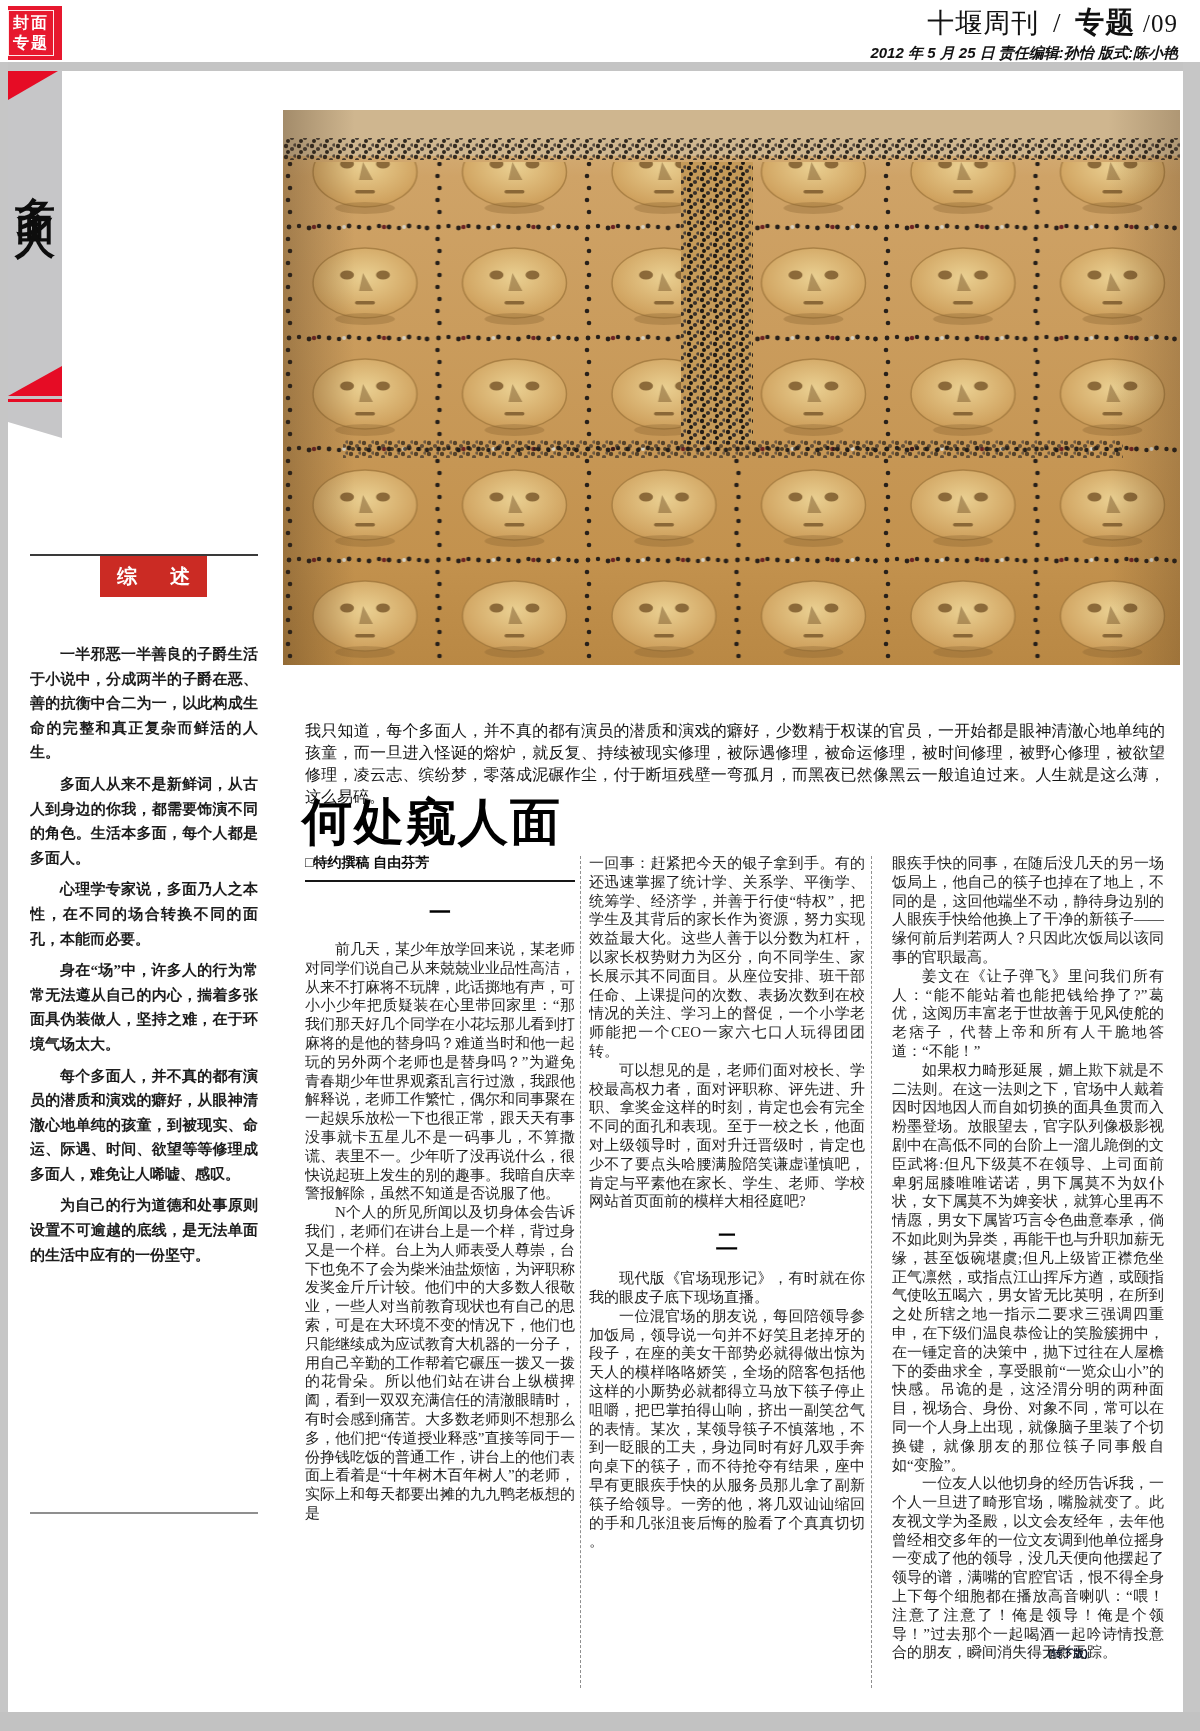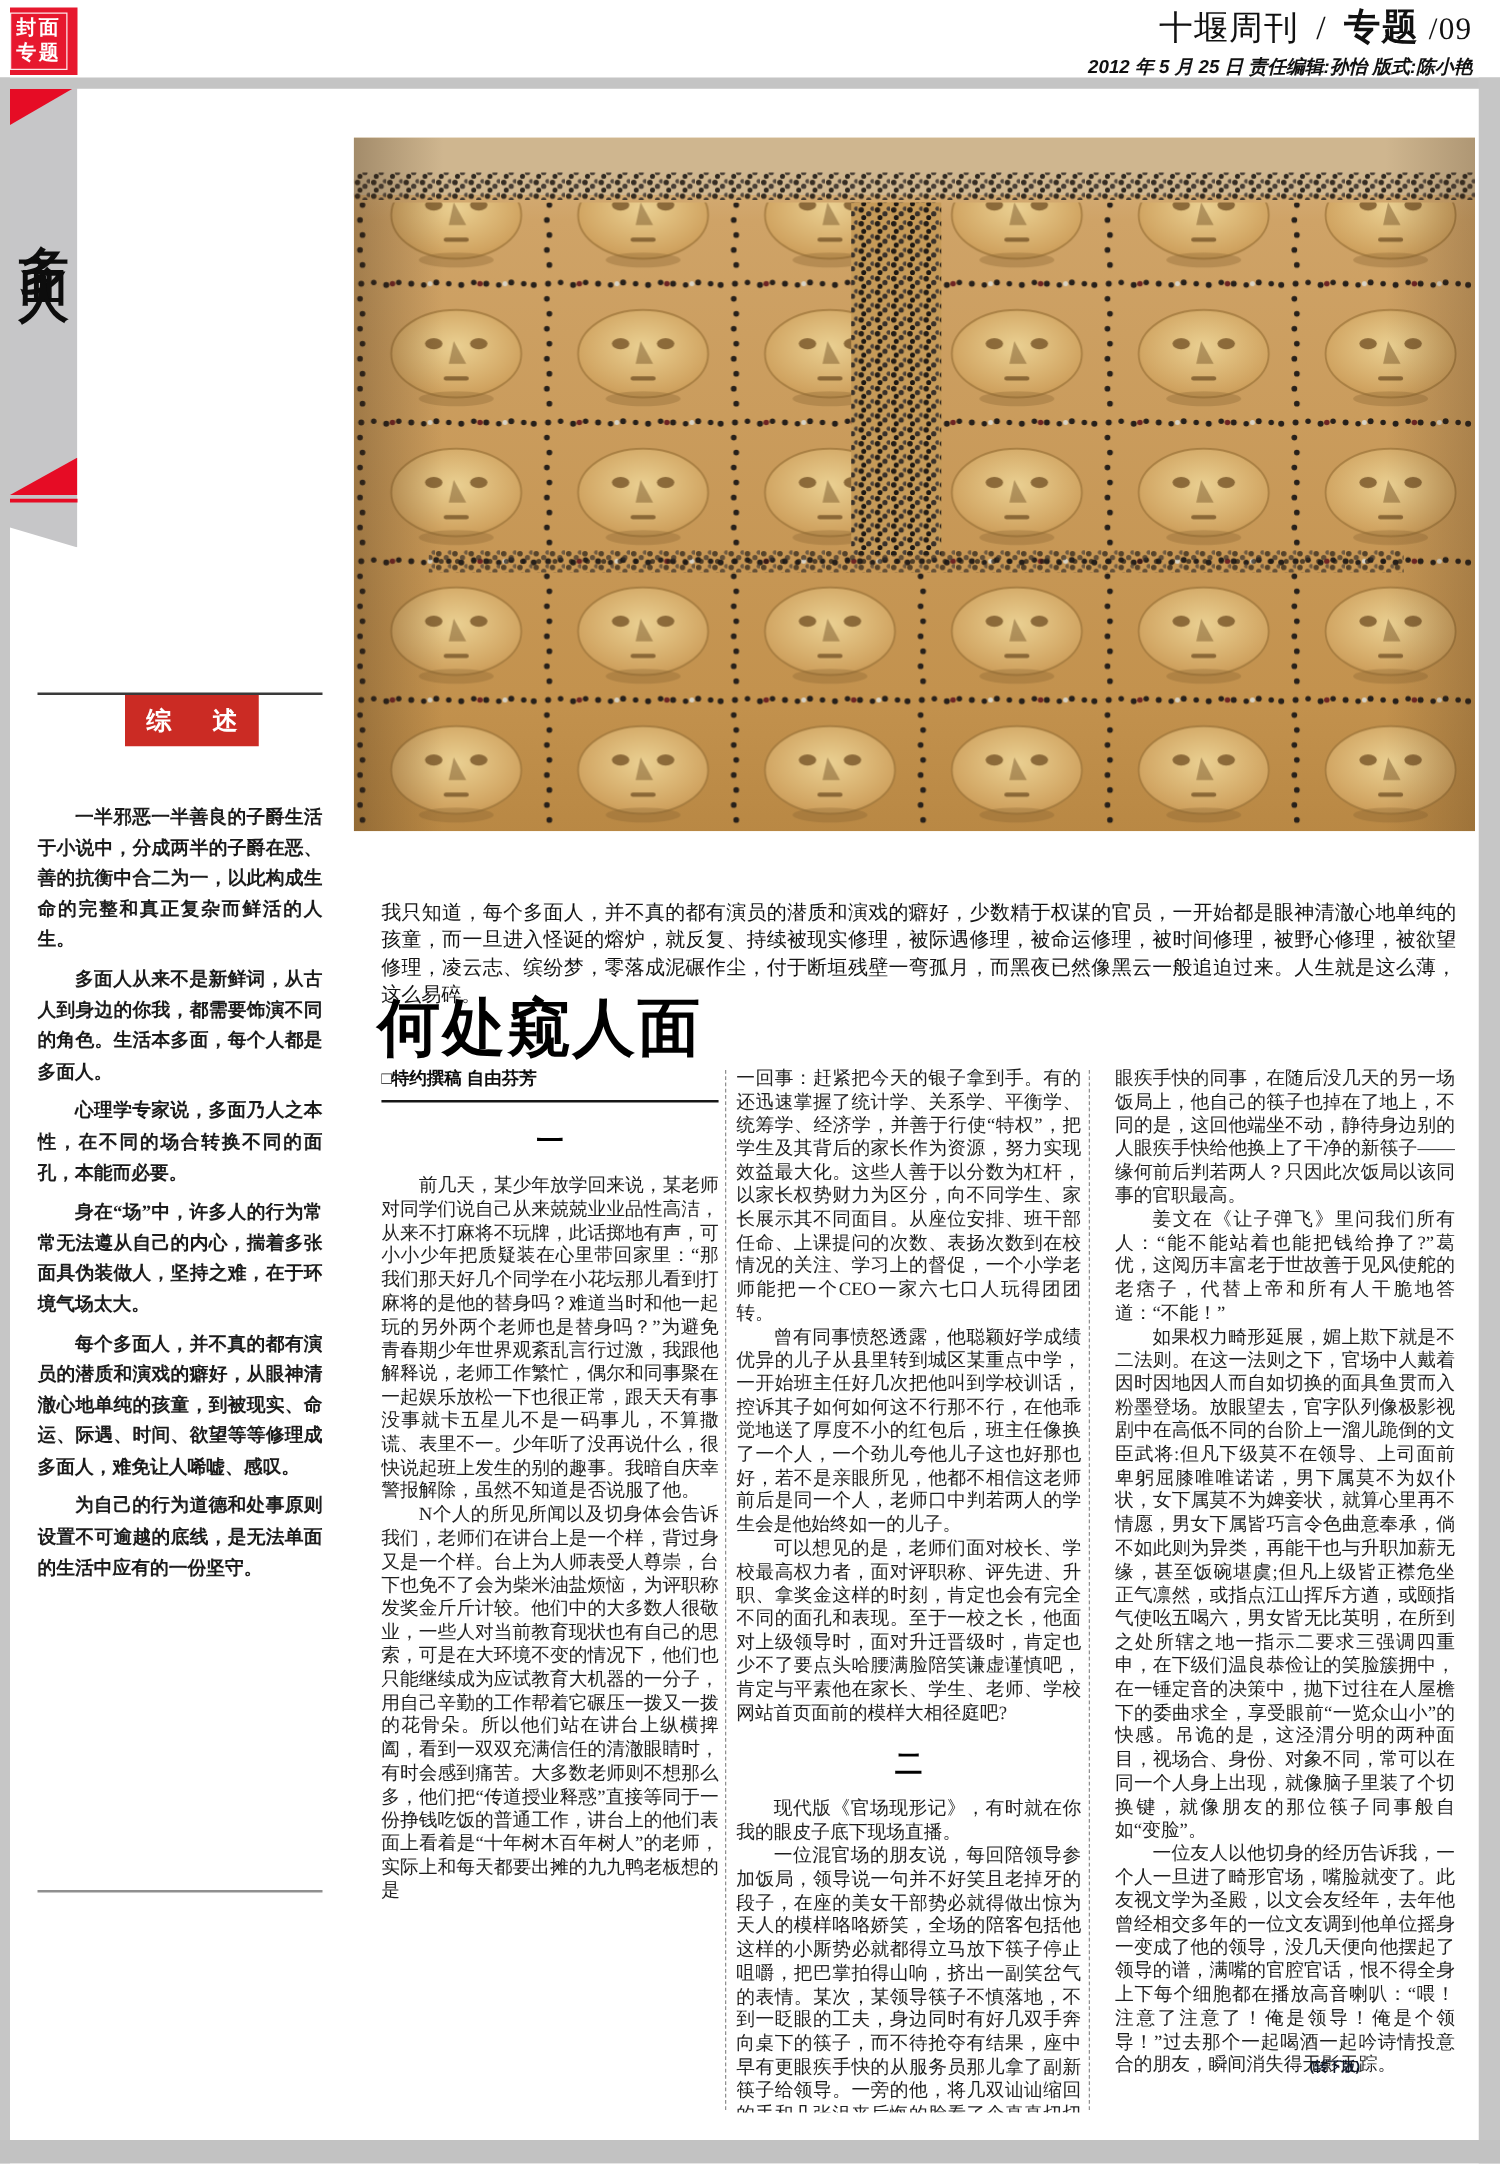--- a/index.html
+++ b/index.html
@@ -210,21 +210,20 @@
     <div class="byline">□特约撰稿  自由芬芳</div>
     <div class="marker">一</div>
     <p>前几天，某少年放学回来说，某老师对同学们说自己从来兢兢业业品性高洁，从来不打麻将不玩牌，此话掷地有声，可小小少年把质疑装在心里带回家里：“那我们那天好几个同学在小花坛那儿看到打麻将的是他的替身吗？难道当时和他一起玩的另外两个老师也是替身吗？”为避免青春期少年世界观紊乱言行过激，我跟他解释说，老师工作繁忙，偶尔和同事聚在一起娱乐放松一下也很正常，跟天天有事没事就卡五星儿不是一码事儿，不算撒谎、表里不一。少年听了没再说什么，很快说起班上发生的别的趣事。我暗自庆幸警报解除，虽然不知道是否说服了他。</p>
     <p>N个人的所见所闻以及切身体会告诉我们，老师们在讲台上是一个样，背过身又是一个样。台上为人师表受人尊崇，台下也免不了会为柴米油盐烦恼，为评职称发奖金斤斤计较。他们中的大多数人很敬业，一些人对当前教育现状也有自己的思索，可是在大环境不变的情况下，他们也只能继续成为应试教育大机器的一分子，用自己辛勤的工作帮着它碾压一拨又一拨的花骨朵。所以他们站在讲台上纵横捭阖，看到一双双充满信任的清澈眼睛时，有时会感到痛苦。大多数老师则不想那么多，他们把“传道授业释惑”直接等同于一份挣钱吃饭的普通工作，讲台上的他们表面上看着是“十年树木百年树人”的老师，实际上和每天都要出摊的九九鸭老板想的是</p>
   </div>
 
   <div class="colsep sep1"></div>
 
   <div class="col col2">
     <p class="cont">一回事：赶紧把今天的银子拿到手。有的还迅速掌握了统计学、关系学、平衡学、统筹学、经济学，并善于行使“特权”，把学生及其背后的家长作为资源，努力实现效益最大化。这些人善于以分数为杠杆，以家长权势财力为区分，向不同学生、家长展示其不同面目。从座位安排、班干部任命、上课提问的次数、表扬次数到在校情况的关注、学习上的督促，一个小学老师能把一个CEO一家六七口人玩得团团转。</p>
-    <p>曾有同事愤怒透露，他聪颖好学成绩优异的儿子从县里转到城区某重点中学，一开始班主任好几次把他叫到学校训话，控诉其子如何如何这不行那不行，在他乖觉地送了厚度不小的红包后，班主任像换了一个人，一个劲儿夸他儿子这也好那也好，若不是亲眼所见，他都不相信这老师前后是同一个人，老师口中判若两人的学生会是他始终如一的儿子。</p>
     <p>可以想见的是，老师们面对校长、学校最高权力者，面对评职称、评先进、升职、拿奖金这样的时刻，肯定也会有完全不同的面孔和表现。至于一校之长，他面对上级领导时，面对升迁晋级时，肯定也少不了要点头哈腰满脸陪笑谦虚谨慎吧，肯定与平素他在家长、学生、老师、学校网站首页面前的模样大相径庭吧?</p>
     <div class="marker">二</div>
     <p>现代版《官场现形记》，有时就在你我的眼皮子底下现场直播。</p>
     <p>一位混官场的朋友说，每回陪领导参加饭局，领导说一句并不好笑且老掉牙的段子，在座的美女干部势必就得做出惊为天人的模样咯咯娇笑，全场的陪客包括他这样的小厮势必就都得立马放下筷子停止咀嚼，把巴掌拍得山响，挤出一副笑岔气的表情。某次，某领导筷子不慎落地，不到一眨眼的工夫，身边同时有好几双手奔向桌下的筷子，而不待抢夺有结果，座中早有更眼疾手快的从服务员那儿拿了副新筷子给领导。一旁的他，将几双讪讪缩回的手和几张沮丧后悔的脸看了个真真切切 。</p>
 
   </div>
 
   <div class="colsep sep2"></div>
 
   <div class="col col3">

